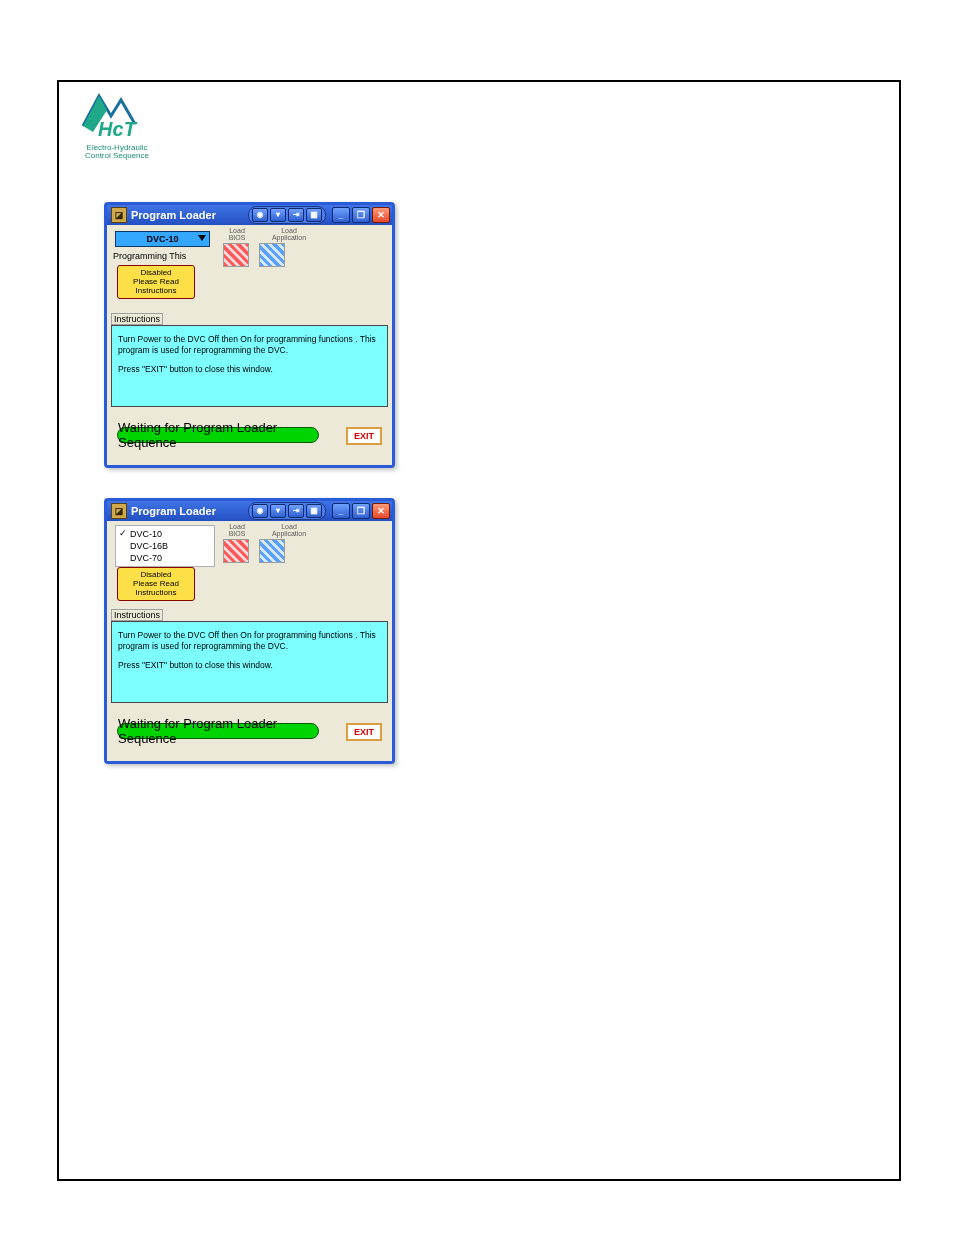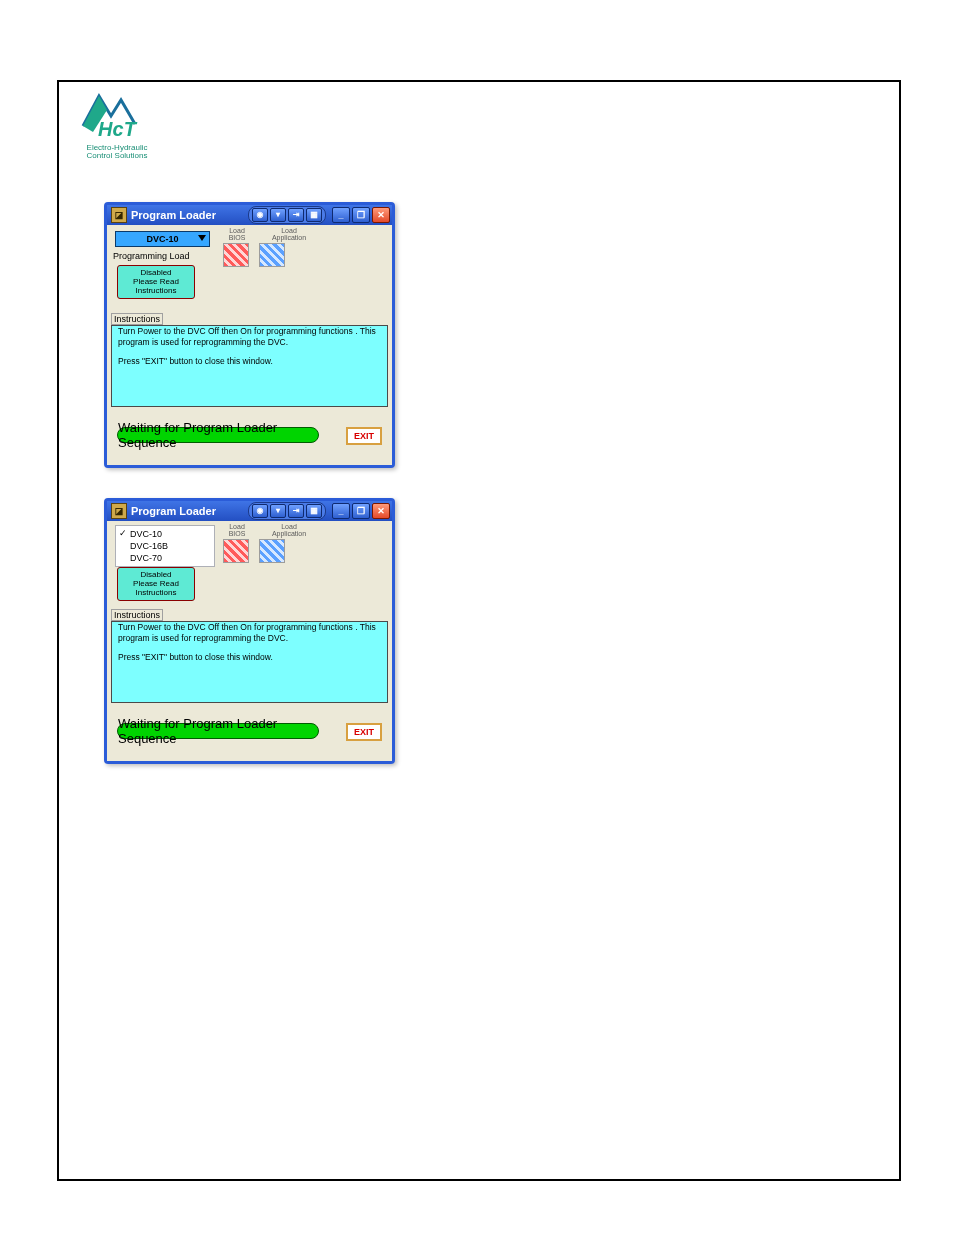--- a/index.html
+++ b/index.html
@@ -138,21 +138,21 @@
   }
   .prog-mode{
     position:absolute;
     left:6px; top:26px;
     font-size:9px; color:#000;
   }
   .redbox{
     position:absolute;
     left:10px;
     width:78px; height:34px;
-    background:#5eead4;
+    background:#fde047;
     border:1px solid #8a0000;
     border-radius:3px;
     font-size:8px;
     color:#000;
     text-align:center;
     padding:2px 2px;
     line-height:1.15;
     box-sizing:border-box;
   }
   .red1{top:40px;}
@@ -190,21 +190,21 @@
   .instr1{top:88px;}
   .instr2{top:88px;}
   .instr-box{
     position:absolute;
     left:4px; right:4px;
     height:82px;
     background:#7dffff;
     border:1px solid #4a4a4a;
     font-size:8.5px;
     color:#000;
-    padding:0 6px;
+    padding:8px 6px;
     line-height:1.3;
     box-sizing:border-box;
   }
   .ib1{top:100px;}
   .ib2{top:100px;}
   
   .status{
     position:absolute;
     left:10px;
     width:202px; height:16px;
@@ -239,21 +239,21 @@
 <div class="page">
   <div class="sheet">
 
     <div class="logo">
       <svg width="72" height="52" viewBox="0 0 72 52">
         <polyline points="2,36 18,6 30,26 40,10 54,34" fill="none" stroke="#1a6f9c" stroke-width="3"></polyline>
         <polygon points="2,36 18,6 26,20 12,42" fill="#1fa88a"></polygon>
         <text x="36" y="46" text-anchor="middle" font-family="Arial" font-weight="bold" font-style="italic" font-size="20" fill="#1fa88a">HcT</text>
       </svg>
       <div>Electro-Hydraulic</div>
-      <div>Control Solutions</div>
+      <div>Control Sequence</div>
     </div>
 
     <div class="app app1">
       <div class="titlebar">
         <div class="appicon">◪</div>
         <span>Program Loader</span>
         <div class="tb-group">
           <div class="tb-btn">◉</div>
           <div class="tb-btn">▾</div>
           <div class="tb-btn">⇥</div>
@@ -261,21 +261,21 @@
         </div>
         <div class="win-btn">_</div>
         <div class="win-btn">❐</div>
         <div class="win-btn win-close">✕</div>
       </div>
       <div class="body">
         <div class="dropdown">
           <span>DVC-10</span>
           <span class="arrow"></span>
         </div>
-        <div class="prog-mode">Programming Load</div>
+        <div class="prog-mode">Programming This</div>
         <div class="redbox red1">
           <div>Disabled</div>
           <div>Please Read</div>
           <div>Instructions</div>
         </div>
         <div class="load-labels">
           <span style="white-space:pre;">Load
 BIOS</span>
           <span style="white-space:pre;">Load
 Application</span>

